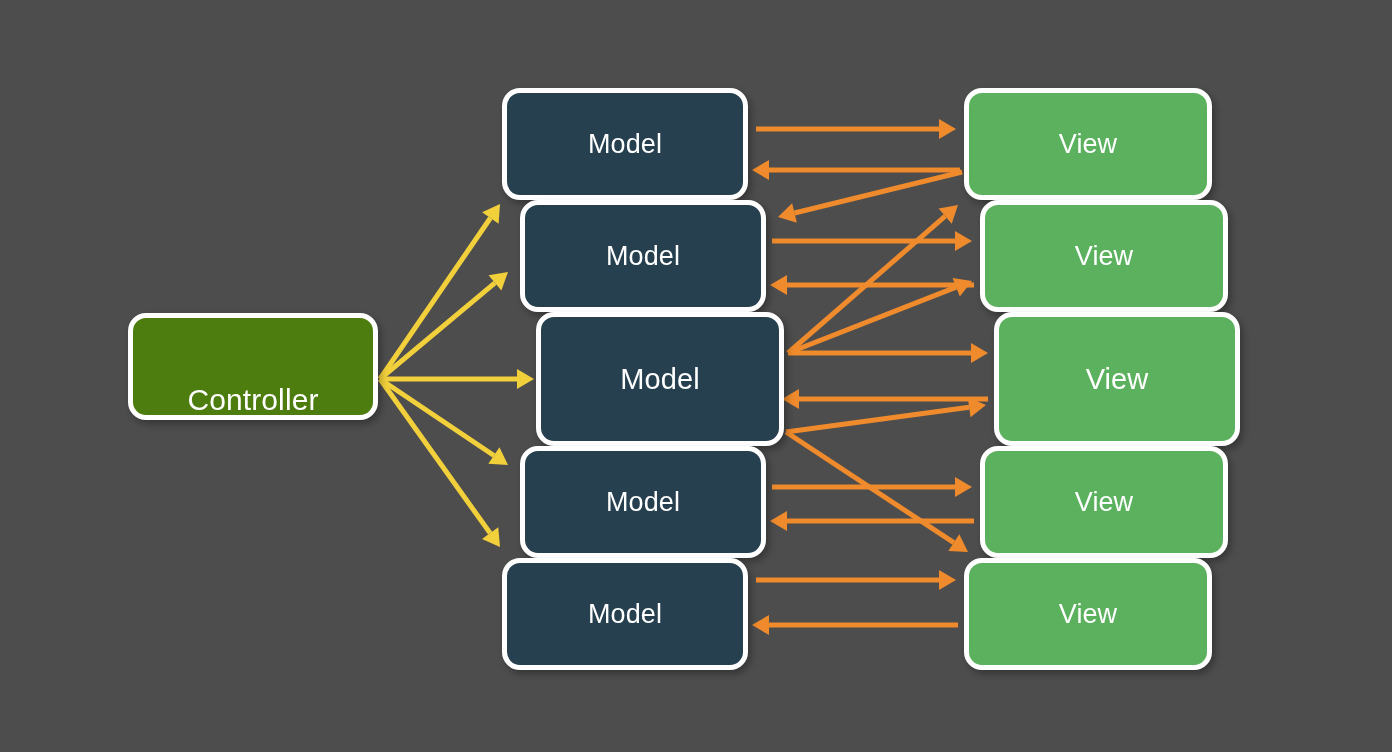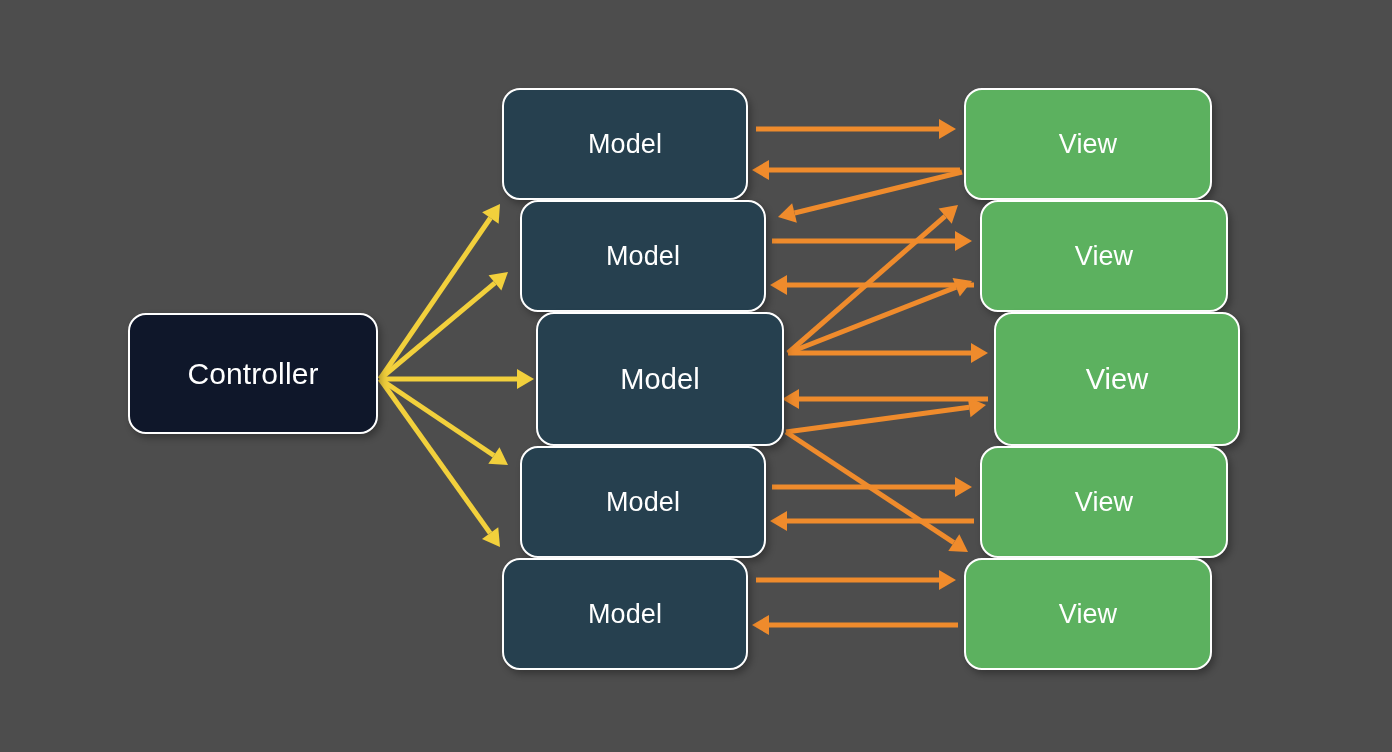--- a/index.html
+++ b/index.html
@@ -17,21 +17,21 @@
     font-family: "Liberation Sans", sans-serif;
   }
   .node {
     position: absolute;
     box-sizing: border-box;
     display: flex;
     align-items: center;
     justify-content: center;
     color: #ffffff;
     border-radius: 18px;
-    border: 2px solid #0ea5e9;
+    border: 5px solid #0ea5e9;
     box-shadow: 3px 4px 7px rgba(0,0,0,0.30);
     user-select: none;
   }
   .node-label {
     display: block;
     line-height: 1;
     letter-spacing: 0.1px;
   }
   .node.controller {
     background: #3f3f3f;
@@ -136,21 +136,21 @@
         <polygon points="956,580 939,590 939,570" fill="#ef8b2c"></polygon>
       </g>
       <g>
         <line x1="958" y1="625" x2="769" y2="625" stroke="#ef8b2c" stroke-width="5" stroke-linecap="butt"></line>
         <polygon points="752,625 769,615 769,635" fill="#ef8b2c"></polygon>
       </g>
     </svg>
 
   <div class="boxes" style="z-index:2;">
 
-    <div class="node controller" id="node-controller" style="left: 128px; top: 313px; width: 250px; height: 121px; font-size: 30px; background: #0f172a; border-color: rgb(255, 255, 255); color: rgb(255, 255, 255);">
+    <div class="node controller" id="node-controller" style="left: 128px; top: 313px; width: 250px; height: 107px; font-size: 30px; background: #4d7c0f; border-color: rgb(255, 255, 255); color: rgb(255, 255, 255); align-items: flex-end;">
       <span class="node-label">Controller</span>
     </div>
 
     <div class="node model" id="node-model-0" style="left: 502px; top: 88px; width: 246px; height: 112px; font-size: 27px; background: rgb(38, 64, 79); border-color: rgb(255, 255, 255); color: rgb(255, 255, 255);">
       <span class="node-label">Model</span>
     </div>
     <div class="node model" id="node-model-1" style="left: 520px; top: 200px; width: 246px; height: 112px; font-size: 27px; background: rgb(38, 64, 79); border-color: rgb(255, 255, 255); color: rgb(255, 255, 255);">
       <span class="node-label">Model</span>
     </div>
     <div class="node model" id="node-model-2" style="left: 536px; top: 312px; width: 248px; height: 134px; font-size: 29px; background: rgb(38, 64, 79); border-color: rgb(255, 255, 255); color: rgb(255, 255, 255);">

